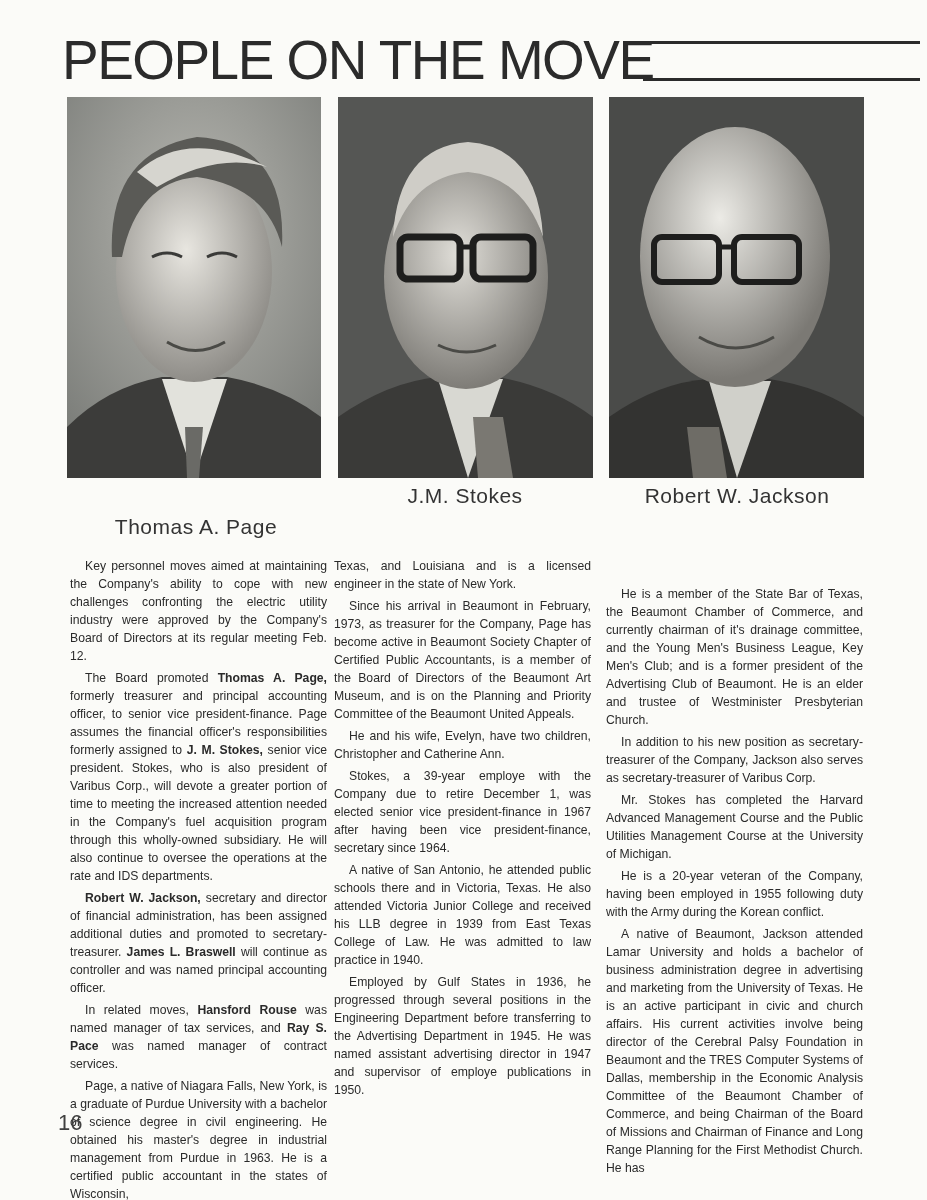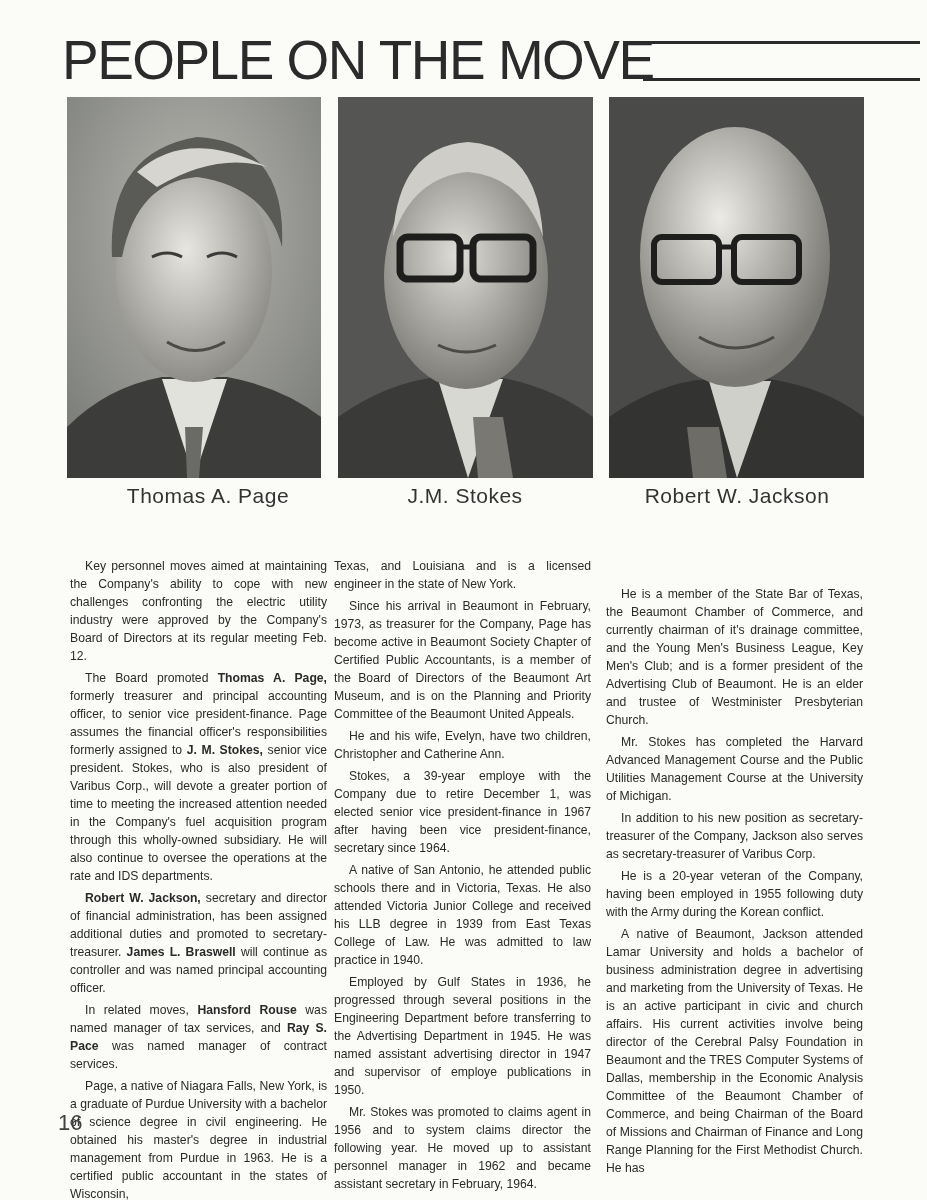--- a/index.html
+++ b/index.html
@@ -27,21 +27,21 @@
   .photo svg { width: 100%; height: 100%; display: block; }
   #p1 { left: 67px; width: 254px; }
   #p2 { left: 338px; width: 255px; }
   #p3 { left: 609px; width: 255px; }
 
   .caption {
     position: absolute; top: 484px; width: 270px; text-align: center;
     font-family: "Liberation Sans", sans-serif; font-size: 21px; color: #333;
     letter-spacing: 0.5px;
   }
-  #c1 { left: 73px; }
+  #c1 { left: 61px; margin-top: 31px; }
   #c2 { left: 330px; }
   #c3 { left: 602px; }
 
   .col {
     position: absolute; top: 557px; width: 257px;
     font-family: "Liberation Sans", sans-serif;
     font-size: 12.2px; line-height: 18px; color: #2a2a2a;
     text-align: justify;
   }
   #col1 { left: 70px; }
@@ -138,23 +138,22 @@
     <p><span>In related moves, </span><b>Hansford Rouse</b><span> was named manager of tax services, and </span><b>Ray S. Pace</b><span> was named manager of contract services.</span></p>
     <p><span>Page, a native of Niagara Falls, New York, is a graduate of Purdue University with a bachelor of science degree in civil engineering. He obtained his master's degree in industrial management from Purdue in 1963. He is a certified public accountant in the states of Wisconsin,</span></p>
   </div>
 <div class="col" id="col2">
     <p style="text-indent: 0px;"><span>Texas, and Louisiana and is a licensed engineer in the state of New York.</span></p>
     <p><span>Since his arrival in Beaumont in February, 1973, as treasurer for the Company, Page has become active in Beaumont Society Chapter of Certified Public Accountants, is a member of the Board of Directors of the Beaumont Art Museum, and is on the Planning and Priority Committee of the Beaumont United Appeals.</span></p>
     <p><span>He and his wife, Evelyn, have two children, Christopher and Catherine Ann.</span></p>
     <p><span>Stokes, a 39-year employe with the Company due to retire December 1, was elected senior vice president-finance in 1967 after having been vice president-finance, secretary since 1964.</span></p>
     <p><span>A native of San Antonio, he attended public schools there and in Victoria, Texas. He also attended Victoria Junior College and received his LLB degree in 1939 from East Texas College of Law. He was admitted to law practice in 1940.</span></p>
     <p><span>Employed by Gulf States in 1936, he progressed through several positions in the Engineering Department before transferring to the Advertising Department in 1945. He was named assistant advertising director in 1947 and supervisor of employe publications in 1950.</span></p>
-    <p><span>Mr. Stokes was promoted to claims agent in 1956 and to system claims director the following year. He moved up to assistant personnel manager in 1962 and became assistant secretary in February, 1964.</span></p>
   </div>
 <div class="col" id="col3">
     <p><span>He is a member of the State Bar of Texas, the Beaumont Chamber of Commerce, and currently chairman of it's drainage committee, and the Young Men's Business League, Key Men's Club; and is a former president of the Advertising Club of Beaumont. He is an elder and trustee of Westminister Presbyterian Church.</span></p>
+    <p><span>In addition to his new position as secretary-treasurer of the Company, Jackson also serves as secretary-treasurer of Varibus Corp.</span></p>
     <p><span>Mr. Stokes has completed the Harvard Advanced Management Course and the Public Utilities Management Course at the University of Michigan.</span></p>
-    <p><span>In addition to his new position as secretary-treasurer of the Company, Jackson also serves as secretary-treasurer of Varibus Corp.</span></p>
     <p><span>He is a 20-year veteran of the Company, having been employed in 1955 following duty with the Army during the Korean conflict.</span></p>
     <p><span>A native of Beaumont, Jackson attended Lamar University and holds a bachelor of business administration degree in advertising and marketing from the University of Texas. He is an active participant in civic and church affairs. His current activities involve being director of the Cerebral Palsy Foundation in Beaumont and the TRES Computer Systems of Dallas, membership in the Economic Analysis Committee of the Beaumont Chamber of Commerce, and being Chairman of the Board of Missions and Chairman of Finance and Long Range Planning for the First Methodist Church. He has</span></p>
   </div>
 
 <div class="pagenum">16</div>
 
 </body></html>

